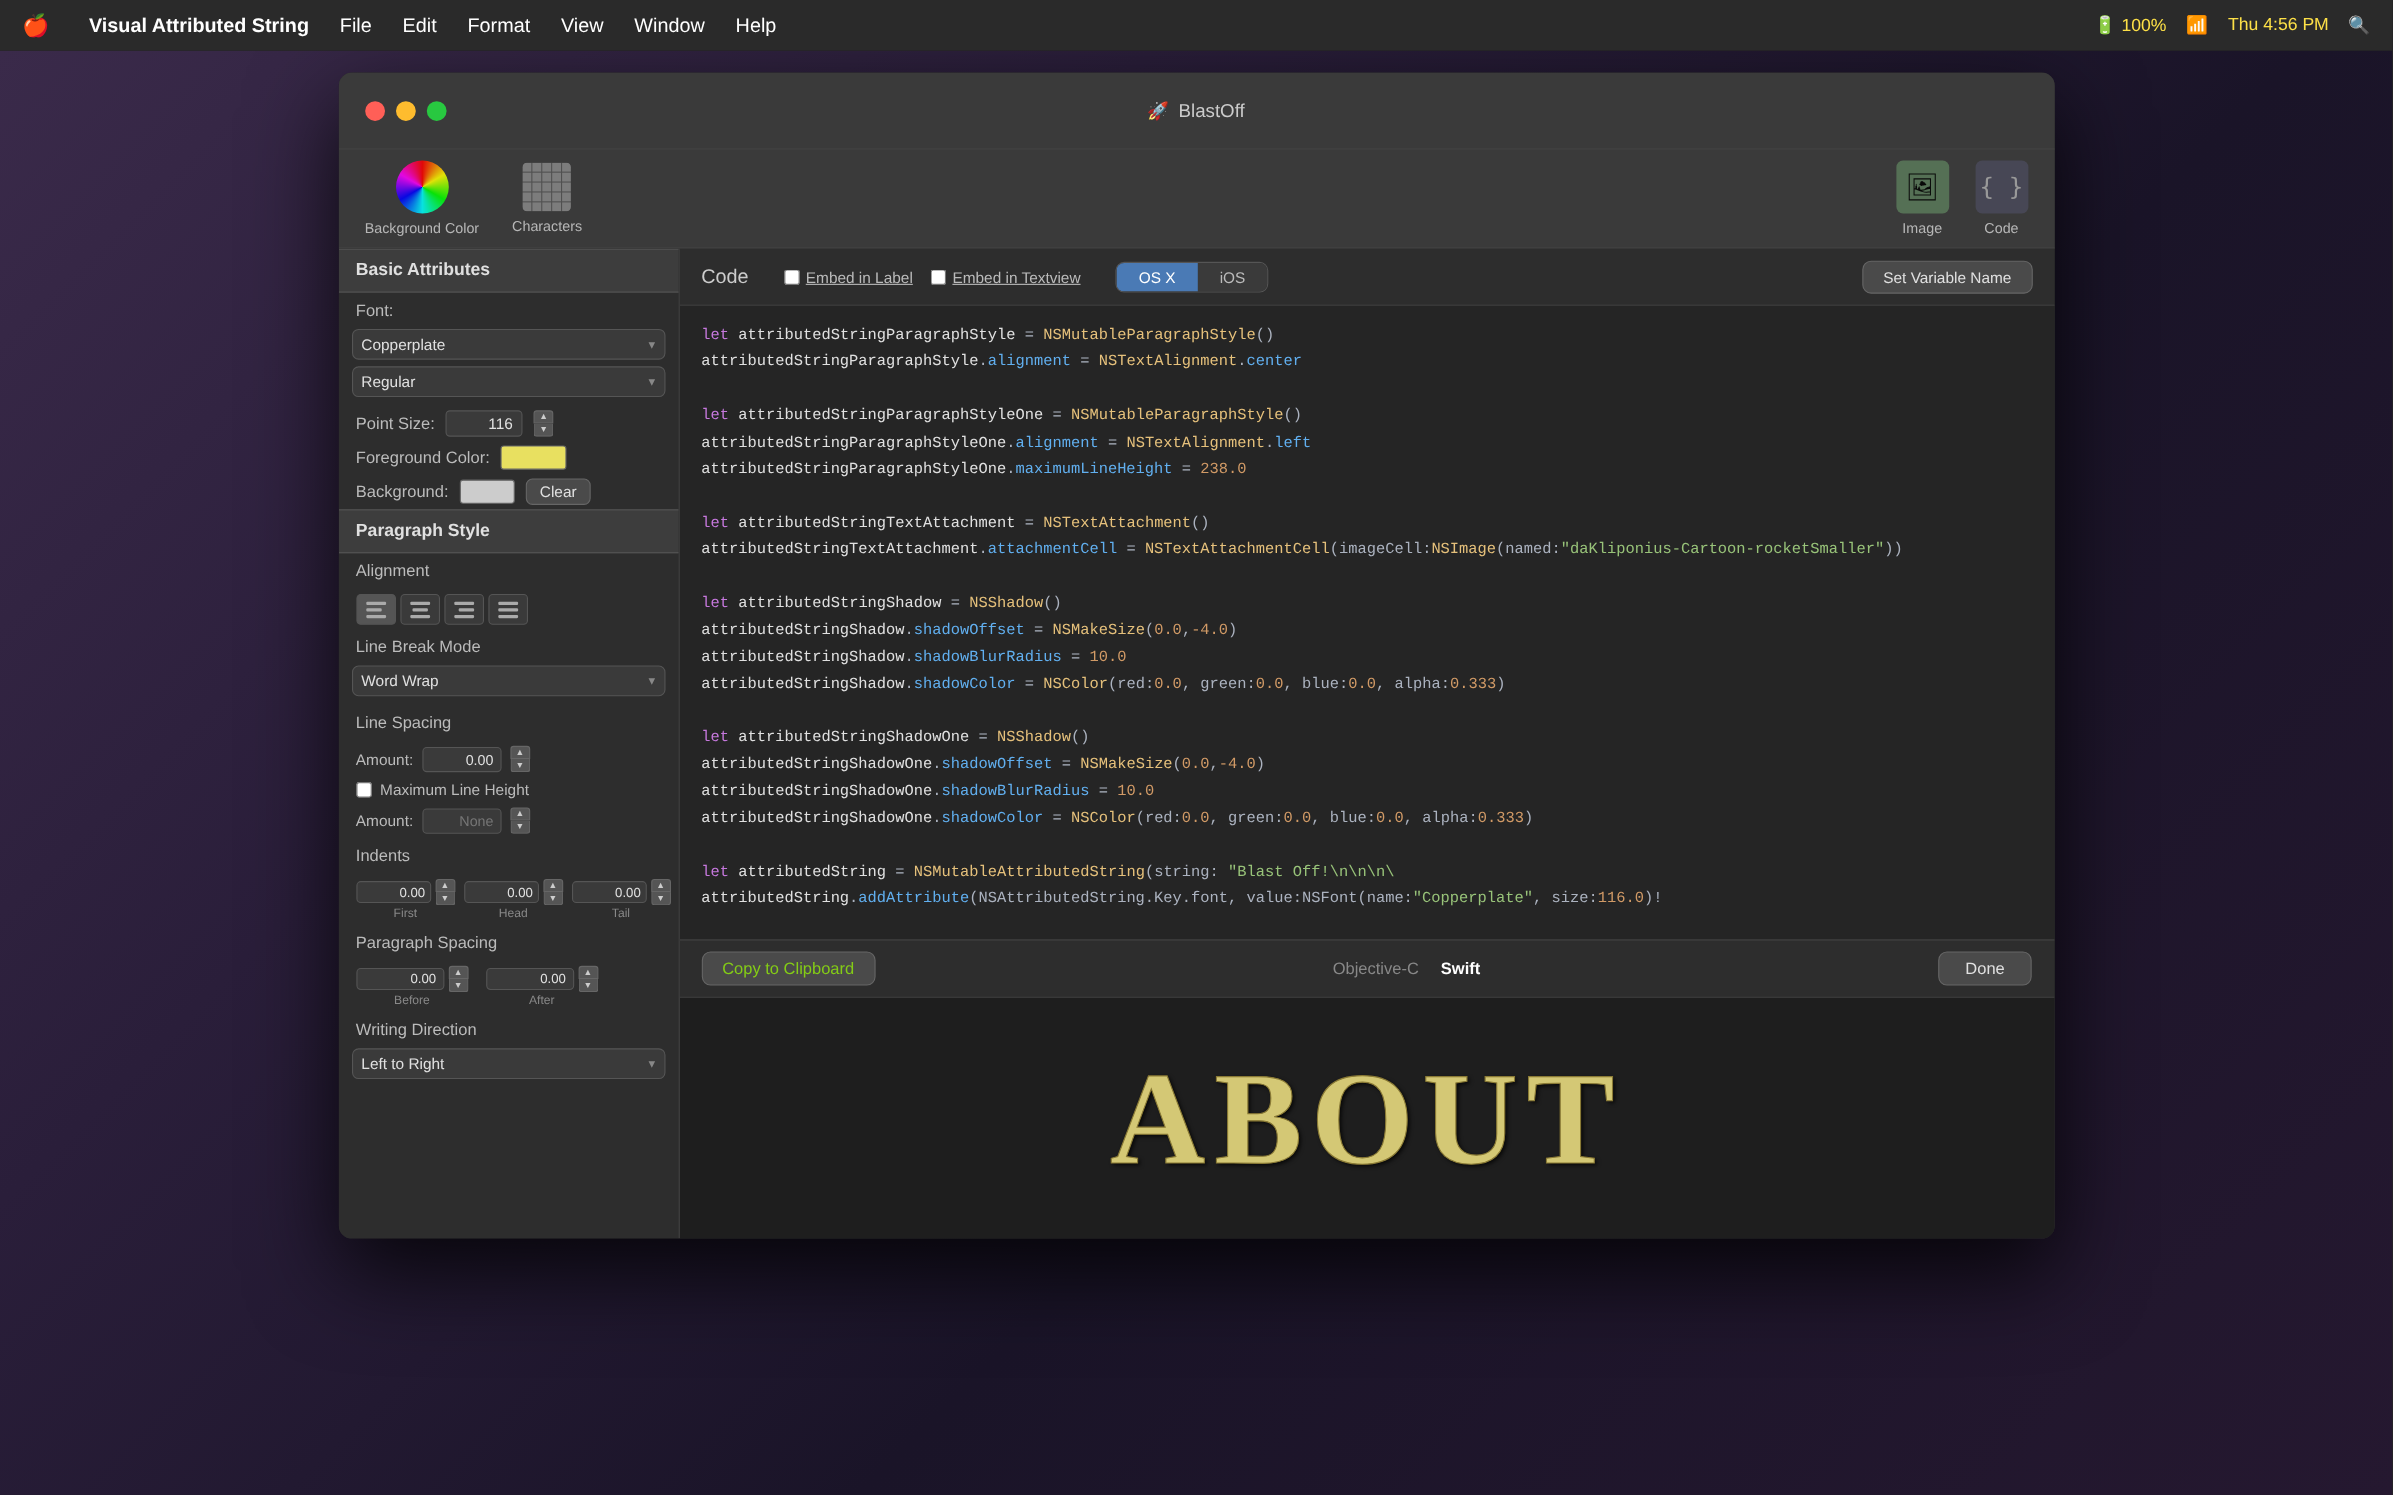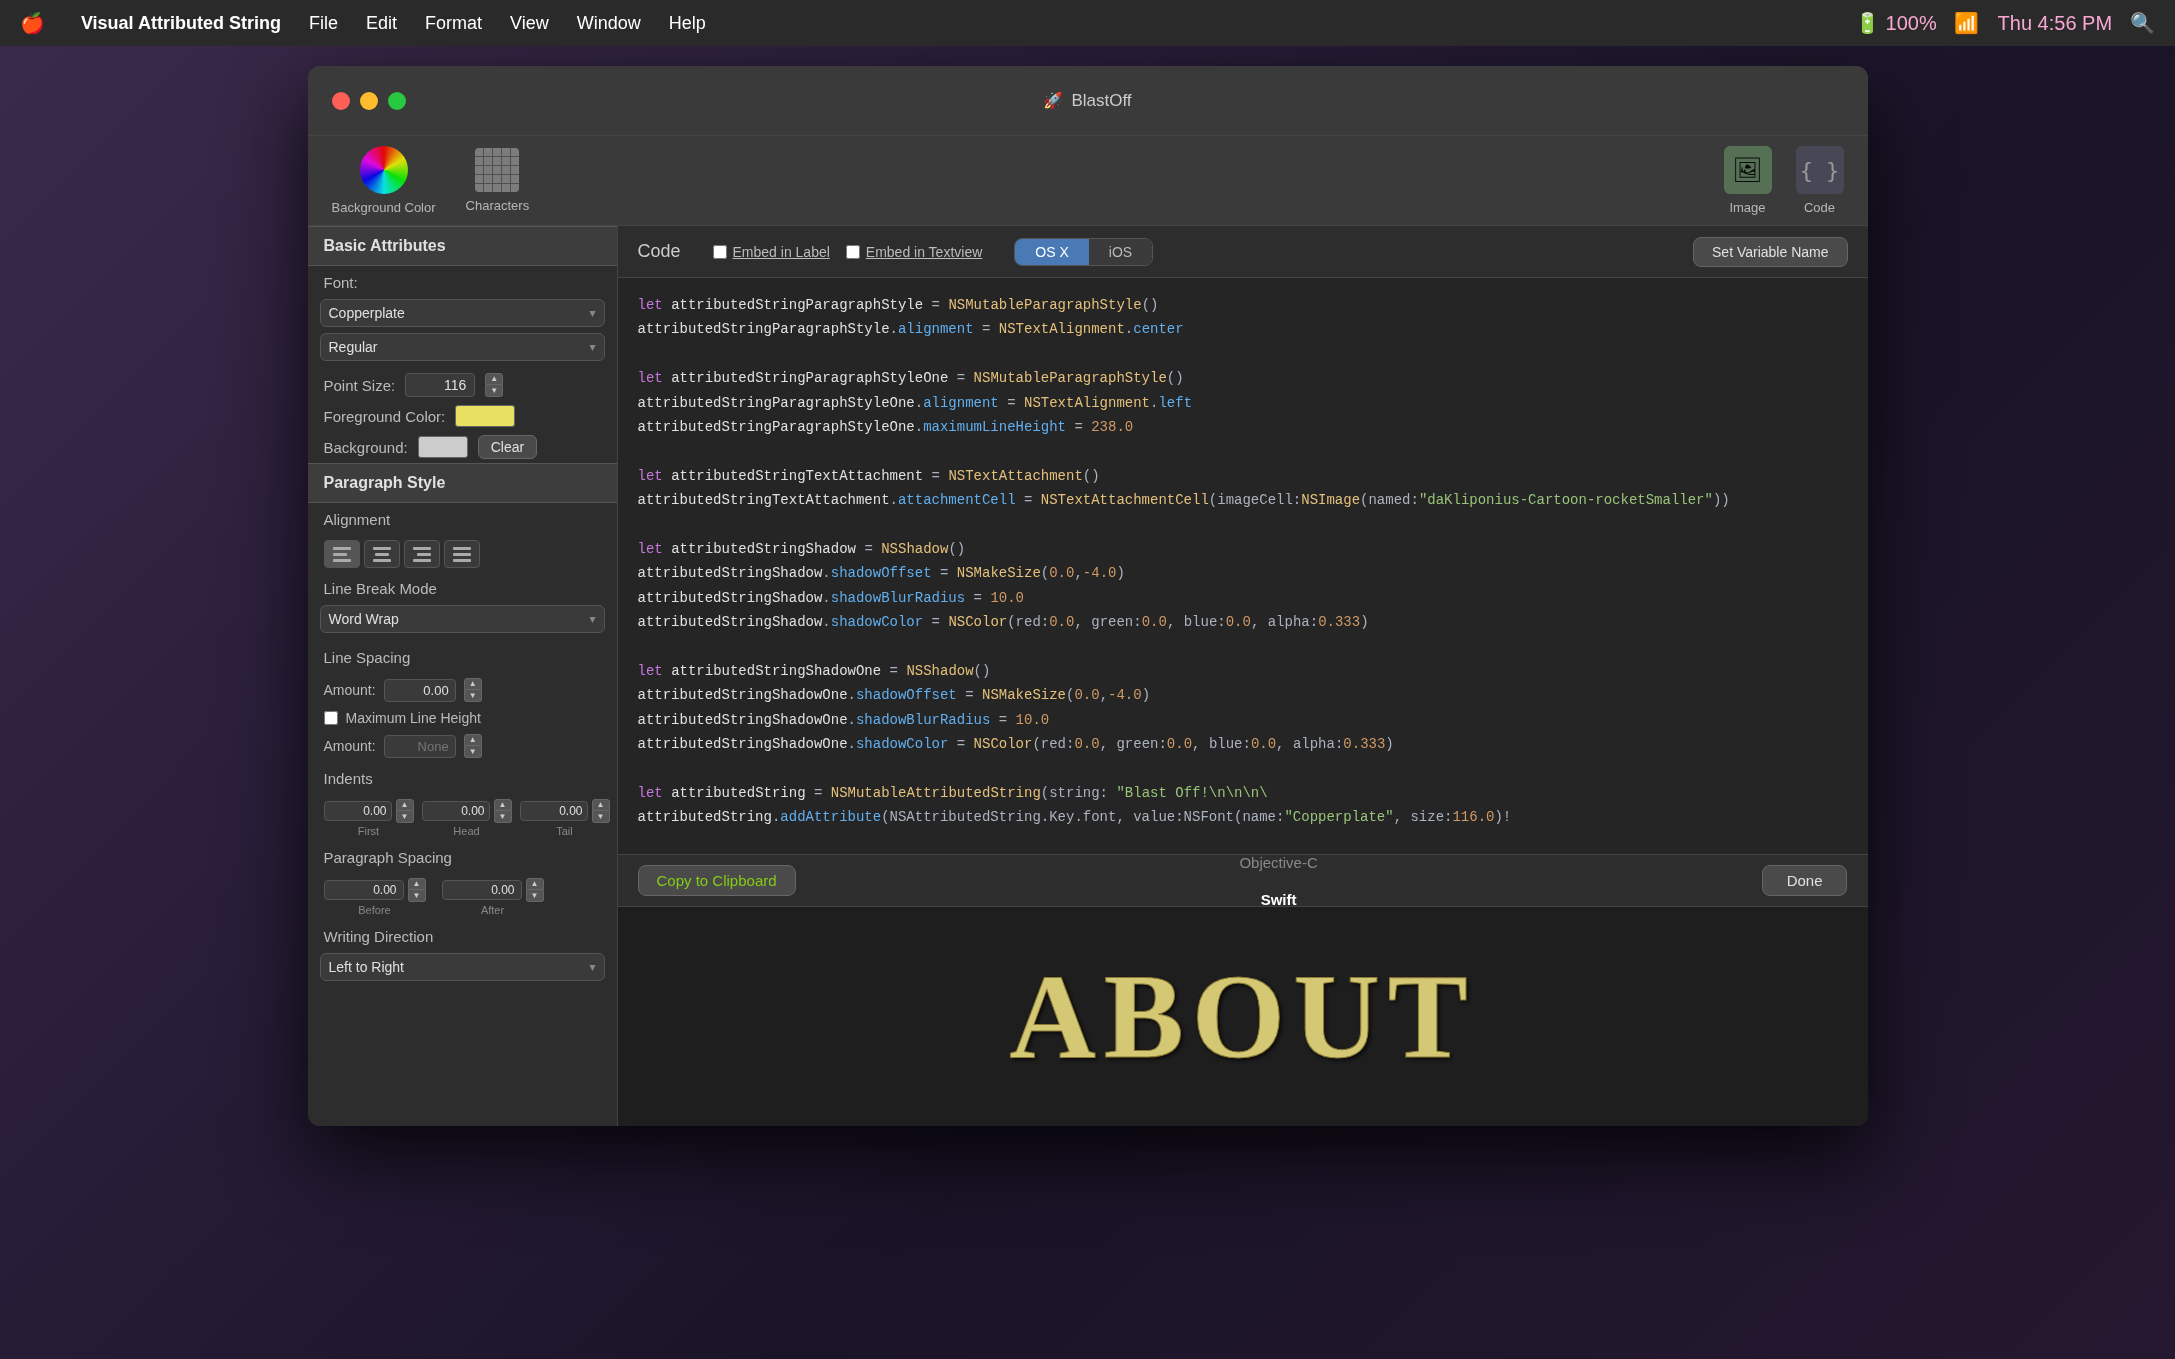--- a/index.html
+++ b/index.html
@@ -34,22 +34,22 @@
       font-size: 18px;
       font-weight: 500;
       cursor: pointer;
     }
     .menubar-item.app-name { font-weight: 700; }
     .menubar-right {
       margin-left: auto;
       display: flex;
       align-items: center;
       gap: 18px;
-      color: #f9a8d4;
-      font-size: 20px;
+      color: #fde047;
+      font-size: 16px;
     }
 
     
     .desktop {
       width: 100%;
       height: calc(100% - 46px);
       background: linear-gradient(135deg, #3a2a4a 0%, #2a1e3a 30%, #1a1428 60%, #251830 100%);
       position: relative;
       display: flex;
       align-items: center;
@@ -533,21 +533,20 @@
       color: #84cc16;
       font-size: 15px;
       padding: 6px 18px;
       cursor: pointer;
     }
     .lang-toggle {
       display: flex;
       gap: 20px;
       margin: 0 auto;
       align-items: center;
-      flex-direction: column;
     }
     .lang-btn {
       color: #888;
       font-size: 15px;
       cursor: pointer;
       background: none;
       border: none;
     }
     .lang-btn.active {
       color: #fff;

